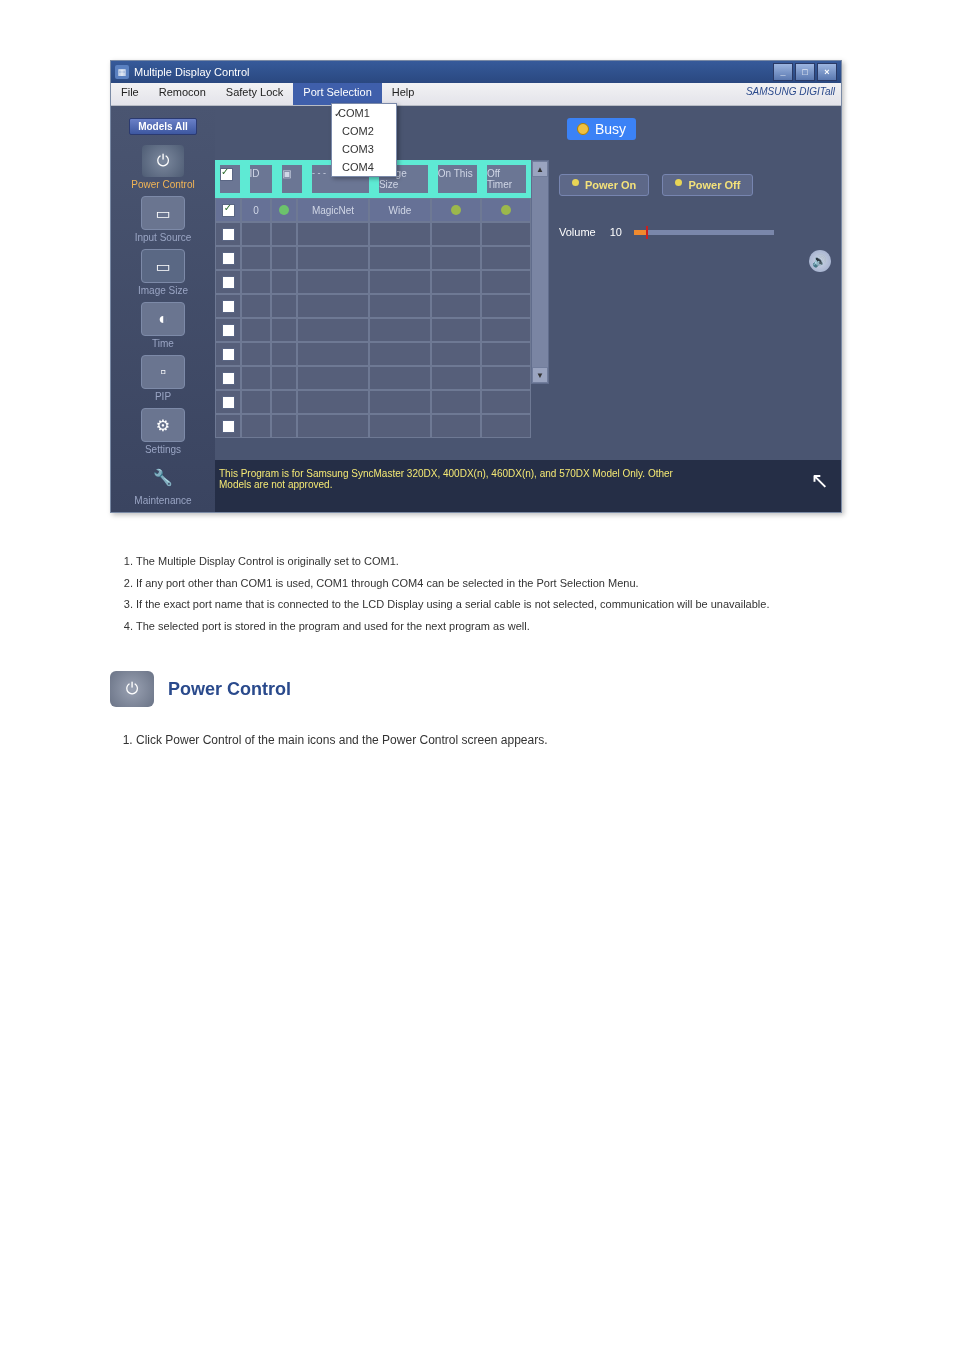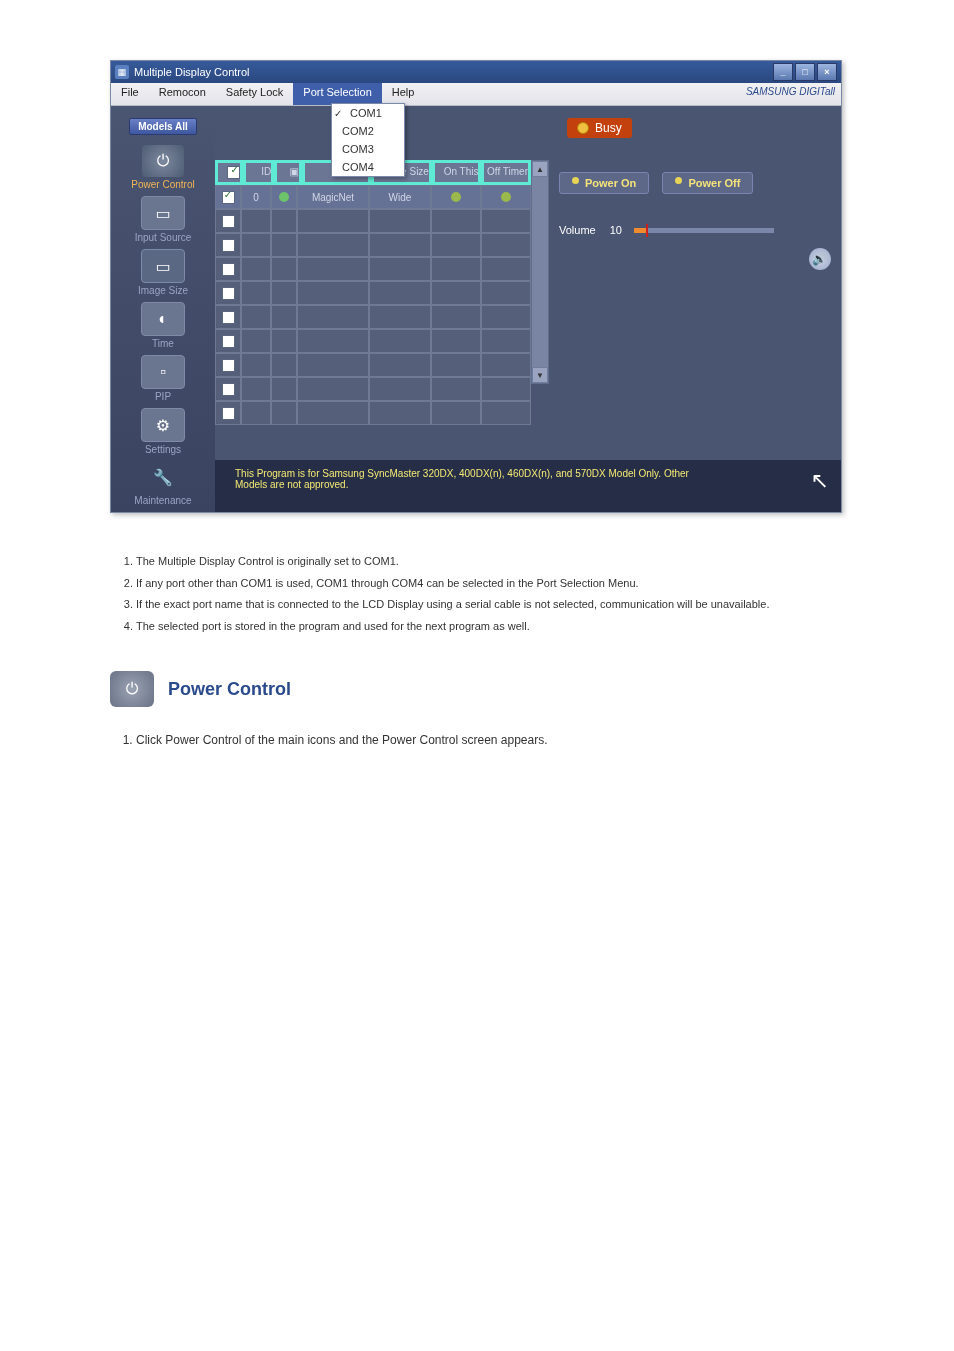--- a/index.html
+++ b/index.html
@@ -22,41 +22,41 @@
 .ic-input{background:#6a7590;border:1px solid #7d8aa8}
 .ic-image{background:#5a6884;border:1px solid #7d8aa8}
 .ic-time{background:#6a7590;border:1px solid #7d8aa8;border-radius:50%}
 .ic-pip{background:#6a7590;border:1px solid #7d8aa8}
 .ic-settings{background:#6a7590;border:1px solid #7d8aa8}
 .ic-maint{background:none}
 .main{flex:1;background:#4a5571;display:flex;flex-direction:column}
 .portdrop{position:absolute;left:220px;top:42px;background:#fff;border:1px solid #7b8aaa;font-size:11px;z-index:10;box-shadow:2px 2px 4px rgba(0,0,0,0.3)}
 .portdrop .pi{padding:3px 22px 3px 10px;display:flex;align-items:center}
 .portdrop .pi.ck:before{content:"✓";position:absolute;left:-2px;margin-left:4px;font-size:10px}
-.portdrop .pi.ck{position:relative;padding-left:18px}
+.portdrop .pi.ck{position:relative;padding-left:6px}
 .table{font-size:10px;color:#d0d6e6}
 .table .hrow{display:flex;background:#6b7694}
-.table .hcell{border:3px solid #5eead4;padding:3px 0;text-align:right}
+.table .hcell{border:5px solid #5eead4;padding:3px 0;text-align:left}
 .table .drow{display:flex;background:#565f7a}
 .table .dcell{border:1px solid #6e7994;padding:2px 0;text-align:center;height:18px;display:flex;align-items:center;justify-content:center}
 .cb{width:11px;height:11px;background:#fff;border:1px solid #5a6684;display:inline-block}
 .cb.ck:after{content:"✓";color:#2b6b2b;font-size:10px;position:relative;top:-3px}
 .status-green{width:10px;height:10px;background:#6cc36c;border-radius:50%;display:inline-block}
 .right{flex:1;padding:6px 10px 0 10px}
-.busy{display:inline-flex;align-items:center;background:#c2410c;border-radius:3px;padding:3px 10px;margin:6px 0 0 8px;color:#fff;font-size:12px}
+.busy{display:inline-flex;align-items:center;background:#3b82f6;border-radius:3px;padding:3px 10px;margin:6px 0 0 8px;color:#fff;font-size:14px}
 .busy .dot{width:10px;height:10px;background:#f0c040;border:1px solid #b08000;border-radius:50%;margin-right:6px}
 .pbtn{display:inline-flex;background:#5d6888;border:1px solid #7785b0;border-radius:3px;padding:4px 12px;color:#f4e27a;font-size:11px;margin-right:10px;font-weight:bold}
 .pbtn .dot{width:7px;height:7px;background:#e8d556;border-radius:50%;margin-right:6px}
 .vol{margin-top:30px;color:#fff;font-size:11px;font-weight:normal;display:flex;align-items:center}
 .vol .track{width:140px;height:5px;background:#7a87ab;margin-left:12px;position:relative}
 .vol .fill{position:absolute;left:0;top:0;height:5px;width:14px;background:#f08a2e}
 .vol .tick{position:absolute;left:12px;top:-4px;width:2px;height:13px;background:#c92020}
 .spk{margin-top:12px;display:flex;justify-content:flex-end}
 .spk .ic{width:22px;height:22px;background:radial-gradient(circle,#cdd5e6,#9aa8c8);border-radius:50%;display:flex;align-items:center;justify-content:center;color:#3355aa;font-size:12px}
-.footer{background:#252e46;color:#f4e874;font-size:10px;padding:8px 12px 18px 20px;display:flex;align-items:flex-start}
+.footer{background:#252e46;color:#f4e874;font-size:10px;padding:8px 12px 18px 4px;display:flex;align-items:flex-start}
 .footer .cursor{margin-left:auto;font-size:22px;color:#fff}
 .scrollv{width:16px;background:#7a85a3;border:1px solid #616d8c;display:flex;flex-direction:column}
 .sbtn{height:14px;background:#9aa4c0;border:1px solid #717d9c;display:flex;align-items:center;justify-content:center;font-size:8px;color:#333}
 .sgap{flex:1}
 ol.notes{margin:40px 0 0 0;padding-left:26px;font-size:11px;color:#333;line-height:1.6}
 ol.notes li{margin-bottom:4px}
 .section{margin-top:36px;display:flex;align-items:center}
 .section .sicon{width:44px;height:36px;background:radial-gradient(circle,#9aa2b3,#6a7386);border-radius:6px;display:flex;align-items:center;justify-content:center;color:#fff;margin-right:14px;font-size:16px}
 .section h2{margin:0;font-size:18px;color:#2a4a8c;font-weight:bold}
 ol.sub{margin:26px 0 0 0;padding-left:26px;font-size:12px;color:#333}

